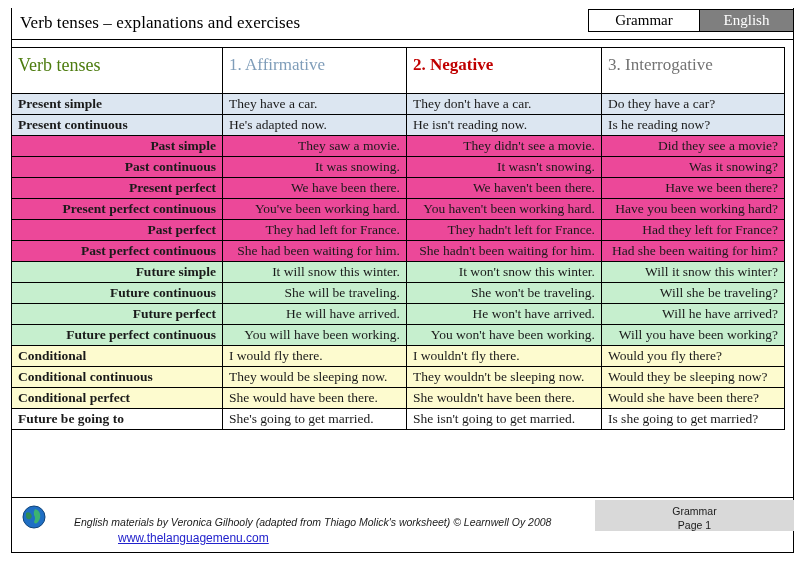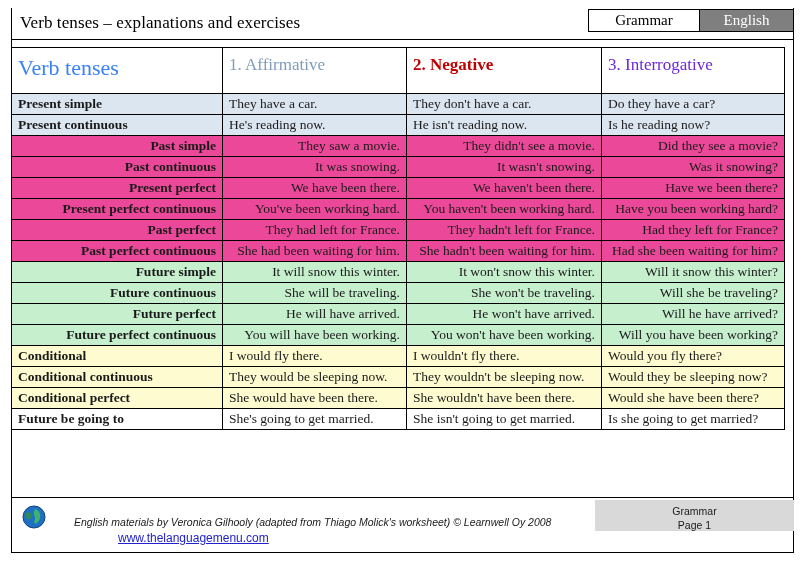--- a/index.html
+++ b/index.html
@@ -118,26 +118,26 @@
     vertical-align: top;
     padding-top: 7px;
     background: #ffffff;
   }
   .col-a { width: 211px; }
   .col-b { width: 184px; }
   .col-c { width: 195px; }
   .col-d { width: 183px; }
 
   .th-main {
-    font-size: 22px;
-    color: #3b82f6;
+    font-size: 18px;
+    color: #4d7c0f;
   }
   .th-aff  { font-size: 17px; color: #7f9db9; }
   .th-neg  { font-size: 17px; color: #c00000; font-weight: bold; }
-  .th-int  { font-size: 17px; color: #6d28d9; }
+  .th-int  { font-size: 17px; color: #737373; }
 
   td.tense-name {
     font-weight: bold;
     font-size: 13.5px;
     color: #000;
   }
   tr.datarow td { height: 21px; }
 
   
   .g-present td { background: #dce6f1; }
@@ -255,21 +255,21 @@
       </thead>
       <tbody id="tbody">
           <tr class="datarow g-present">
             <td class="tense-name">Present simple</td>
             <td>They have a car.</td>
             <td>They don't have a car.</td>
             <td>Do they have a car?</td>
           </tr>
           <tr class="datarow g-present">
             <td class="tense-name">Present continuous</td>
-            <td>He's reading now.</td>
+            <td>He's adapted now.</td>
             <td>He isn't reading now.</td>
             <td>Is he reading now?</td>
           </tr>
           <tr class="datarow g-past">
             <td class="tense-name">Past simple</td>
             <td>They saw a movie.</td>
             <td>They didn't see a movie.</td>
             <td>Did they see a movie?</td>
           </tr>
           <tr class="datarow g-past">

